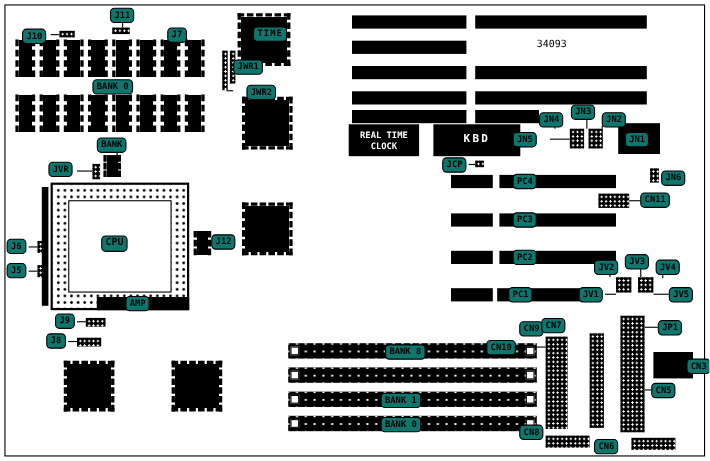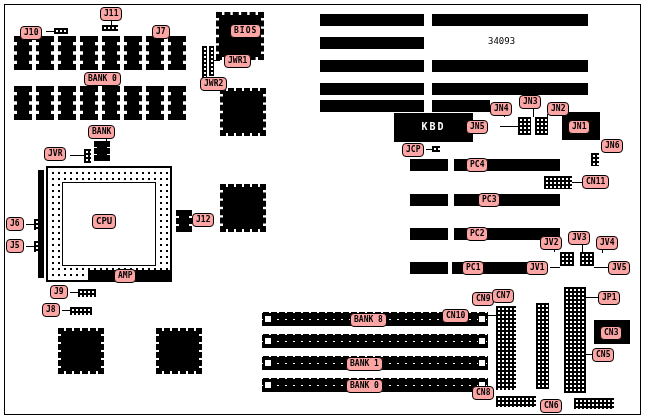--- a/index.html
+++ b/index.html
@@ -1,18 +1,18 @@
 <!DOCTYPE html>
 <html><head>
 <meta charset="utf-8">
 <style>
   html,body{margin:0;padding:0;background:#fff;}
   .board{position:relative;width:645px;height:419px;background:#fff;font-family:"DejaVu Sans Mono",monospace;overflow:hidden;}
   .frame{position:absolute;left:4px;top:4px;width:635px;height:409px;border:1px solid #000;}
-  .lbl{position:absolute;box-sizing:border-box;background:#fca5a5;border:1px solid #000;border-radius:4px;
+  .lbl{position:absolute;box-sizing:border-box;background:#0f766e;border:1px solid #000;border-radius:4px;
        font:700 8px/1.2 "DejaVu Sans Mono",monospace;color:#000;padding:1px 3px;white-space:nowrap;
        text-align:center;z-index:6;}
   .blkbox{position:absolute;background:#000;color:#fff;display:flex;flex-direction:column;align-items:center;
        justify-content:center;font:700 9px/1.25 "DejaVu Sans Mono",monospace;z-index:3;text-align:center;}
   .txt{position:absolute;font:400 9px "DejaVu Sans Mono",monospace;color:#000;z-index:2;}
   .bar{position:absolute;background:#000;z-index:2;}
   .ln{position:absolute;background:#000;z-index:4;}
   .dip{position:absolute;background:#000;background-clip:padding-box;border-left:3px dashed #000;border-right:3px dashed #000;z-index:2;}
   .qfp{position:absolute;background:#000;background-clip:padding-box;border:3px dashed #000;z-index:2;}
   .pins{position:absolute;background:#000;background-image:radial-gradient(circle,#fff .8px,transparent 1px);
@@ -53,71 +53,75 @@
 
   <div class="lbl" style="left:20px;top:26px">J10</div>
   <div class="ln" style="left:46px;top:31px;width:8px;height:1px"></div>
   <div class="pins" style="left:54px;top:28px;width:14px;height:6px"></div>
   <div class="lbl" style="left:100px;top:7px">J11</div>
   <div class="ln" style="left:111px;top:19px;width:1px;height:6px"></div>
   <div class="pins" style="left:102px;top:25px;width:16px;height:6px"></div>
   <div class="lbl" style="left:152px;top:25px">J7</div>
 
   <div class="qfp" style="left:216px;top:12px;width:42px;height:42px"></div>
-  <div class="lbl" style="left:230px;top:24px;letter-spacing:1px">BIOS</div>
+  <div class="lbl" style="left:230px;top:24px;letter-spacing:1px">TIME</div>
 
   <div class="pins" style="left:202px;top:46px;width:5px;height:36px"></div>
   <div class="pins" style="left:209px;top:46px;width:5px;height:30px"></div>
-  <div class="lbl" style="left:224px;top:54px">JWR1</div>
+  <div class="lbl" style="left:212px;top:54px">JWR1</div>
   <div class="ln" style="left:214px;top:60px;width:6px;height:1px"></div>
-  <div class="lbl" style="left:200px;top:77px">JWR2</div>
+  <div class="lbl" style="left:224px;top:77px">JWR2</div>
   <div class="ln" style="left:206px;top:82px;width:6px;height:1px"></div>
 
   <div class="bar" style="left:320px;top:14px;width:104px;height:12px"></div>
   <div class="bar" style="left:432px;top:14px;width:156px;height:12px"></div>
   <div class="bar" style="left:320px;top:37px;width:104px;height:12px"></div>
   <div class="txt" style="left:488px;top:36px">34093</div>
   <div class="bar" style="left:320px;top:60px;width:104px;height:12px"></div>
   <div class="bar" style="left:432px;top:60px;width:156px;height:12px"></div>
   <div class="bar" style="left:320px;top:83px;width:104px;height:12px"></div>
   <div class="bar" style="left:432px;top:83px;width:156px;height:12px"></div>
   <div class="bar" style="left:320px;top:100px;width:104px;height:12px"></div>
   <div class="bar" style="left:432px;top:100px;width:58px;height:12px"></div>
 
+  <div class="blkbox" style="left:317px;top:113px;width:64px;height:29px;font-size:8px">
+    <span>REAL TIME</span>
+    <span>CLOCK</span>
+  </div>
   <div class="blkbox" style="left:394px;top:113px;width:79px;height:29px;letter-spacing:2px;font-size:10px">KBD</div>
 
   <div class="lbl" style="left:490px;top:102px">JN4</div>
   <div class="ln" style="left:504px;top:114px;width:1px;height:3px"></div>
   <div class="lbl" style="left:519px;top:95px">JN3</div>
   <div class="ln" style="left:533px;top:107px;width:1px;height:10px"></div>
   <div class="lbl" style="left:547px;top:102px">JN2</div>
   <div class="ln" style="left:547px;top:114px;width:1px;height:3px"></div>
   <div class="pins" style="left:518px;top:117px;width:13px;height:18px"></div>
   <div class="pins" style="left:535px;top:117px;width:13px;height:18px"></div>
   <div class="lbl" style="left:466px;top:120px">JN5</div>
   <div class="ln" style="left:500px;top:126px;width:18px;height:1px"></div>
   <div class="bar" style="left:562px;top:112px;width:38px;height:28px"></div>
   <div class="lbl" style="left:568px;top:120px">JN1</div>
 
   <div class="pins" style="left:591px;top:153px;width:8px;height:13px"></div>
-  <div class="lbl" style="left:601px;top:139px">JN6</div>
+  <div class="lbl" style="left:601px;top:155px">JN6</div>
   <div class="pins" style="left:544px;top:176px;width:28px;height:13px"></div>
   <div class="ln" style="left:572px;top:182px;width:10px;height:1px"></div>
   <div class="lbl" style="left:582px;top:175px">CN11</div>
 
   <div class="lbl" style="left:402px;top:143px">JCP</div>
   <div class="ln" style="left:426px;top:149px;width:6px;height:1px"></div>
   <div class="pins" style="left:432px;top:146px;width:8px;height:6px"></div>
 
   <div class="bar" style="left:410px;top:159px;width:38px;height:12px"></div>
   <div class="bar" style="left:454px;top:159px;width:106px;height:12px"></div>
   <div class="lbl" style="left:466px;top:158px">PC4</div>
   <div class="bar" style="left:410px;top:194px;width:38px;height:12px"></div>
   <div class="bar" style="left:454px;top:194px;width:106px;height:12px"></div>
-  <div class="lbl" style="left:478px;top:193px">PC3</div>
+  <div class="lbl" style="left:466px;top:193px">PC3</div>
   <div class="bar" style="left:410px;top:228px;width:38px;height:12px"></div>
   <div class="bar" style="left:454px;top:228px;width:106px;height:12px"></div>
   <div class="lbl" style="left:466px;top:227px">PC2</div>
   <div class="bar" style="left:410px;top:262px;width:38px;height:12px"></div>
   <div class="bar" style="left:452px;top:262px;width:76px;height:12px"></div>
   <div class="lbl" style="left:462px;top:261px">PC1</div>
 
   <div class="lbl" style="left:540px;top:236px">JV2</div>
   <div class="ln" style="left:554px;top:248px;width:1px;height:4px"></div>
   <div class="lbl" style="left:568px;top:231px">JV3</div>
@@ -179,21 +183,21 @@
   <div class="lbl" style="left:472px;top:292px">CN9</div>
   <div class="pins" style="left:496px;top:306px;width:20px;height:84px"></div>
   <div class="lbl" style="left:442px;top:309px">CN10</div>
   <div class="ln" style="left:474px;top:315px;width:22px;height:1px"></div>
   <div class="lbl" style="left:492px;top:289px">CN7</div>
   <div class="pins" style="left:536px;top:303px;width:13px;height:86px"></div>
   <div class="pins" style="left:564px;top:287px;width:22px;height:106px"></div>
   <div class="lbl" style="left:598px;top:291px">JP1</div>
   <div class="ln" style="left:586px;top:297px;width:12px;height:1px"></div>
   <div class="bar" style="left:594px;top:320px;width:36px;height:24px"></div>
-  <div class="lbl" style="left:600px;top:326px">CN3</div>
+  <div class="lbl" style="left:624px;top:326px">CN3</div>
   <div class="lbl" style="left:592px;top:348px">CN5</div>
   <div class="ln" style="left:586px;top:354px;width:6px;height:1px"></div>
 
   <div class="lbl" style="left:472px;top:386px">CN8</div>
   <div class="pins" style="left:496px;top:396px;width:40px;height:11px"></div>
   <div class="lbl" style="left:540px;top:399px">CN6</div>
   <div class="pins" style="left:574px;top:398px;width:40px;height:11px"></div>
 </div>
 
 </body></html>

